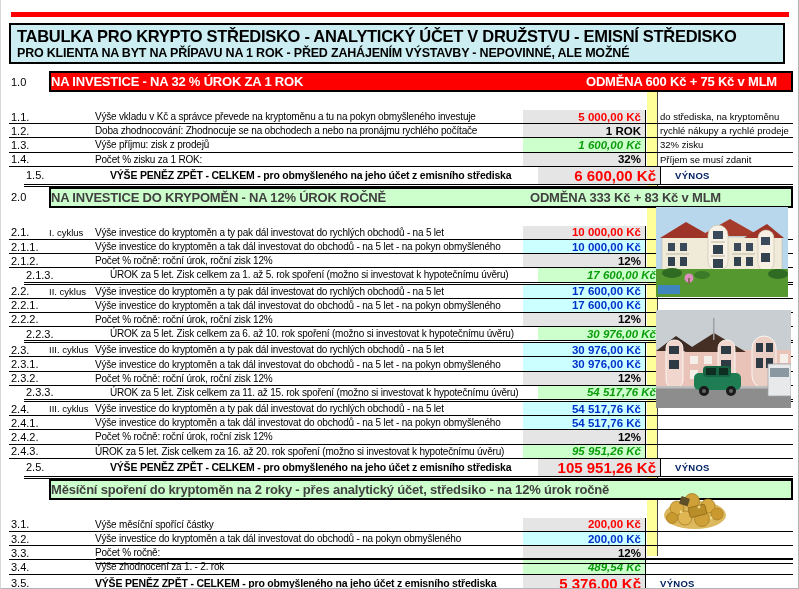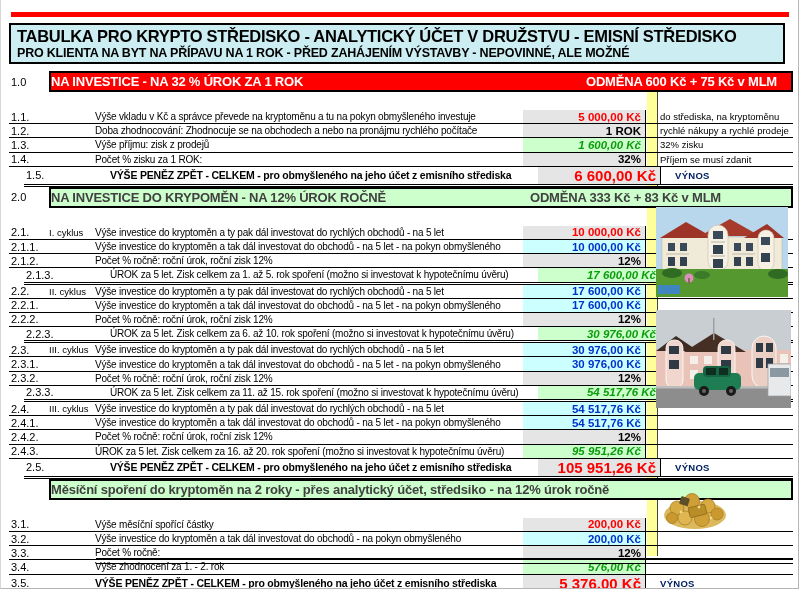--- a/index.html
+++ b/index.html
@@ -247,21 +247,21 @@
         <div class="num">3.3.</div>
         <div class="cyk"></div>
         <div class="desc">Počet % ročně:</div>
         <div class="val bg-yellow c-black">12%</div>
         <div class="note"></div>
       </div>
       <div class="row">
         <div class="num">3.4.</div>
         <div class="cyk"></div>
         <div class="desc">Výše zhodnocení za 1. - 2.  rok</div>
-        <div class="val bg-green c-green">576,00 Kč</div>
+        <div class="val bg-green c-green">489,54 Kč</div>
         <div class="note"></div>
       </div>
       <div class="row summary">
         <div class="num">3.5.</div>
         <div class="cyk"></div>
         <div class="desc">VÝŠE PENĚZ ZPĚT - CELKEM  - pro obmyšleného na jeho účet z emisního střediska</div>
         <div class="val bg-yellow c-red large">5 376,00 Kč</div>
         <div class="note vynos">VÝNOS</div>
       </div>
     </div>

